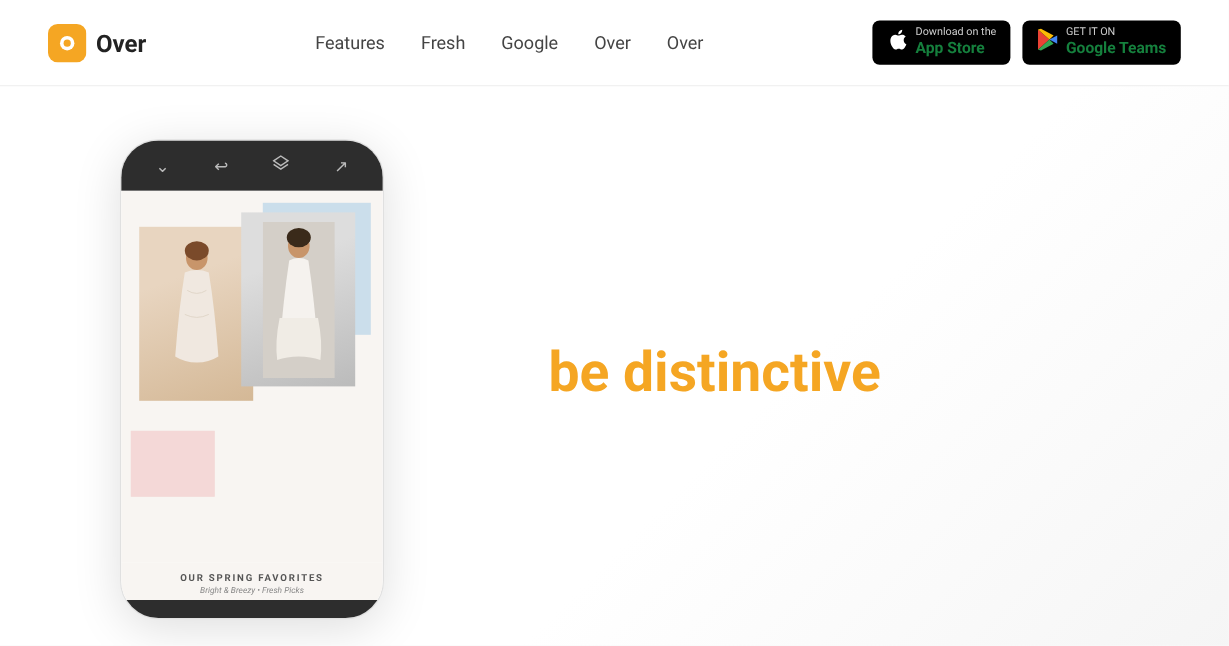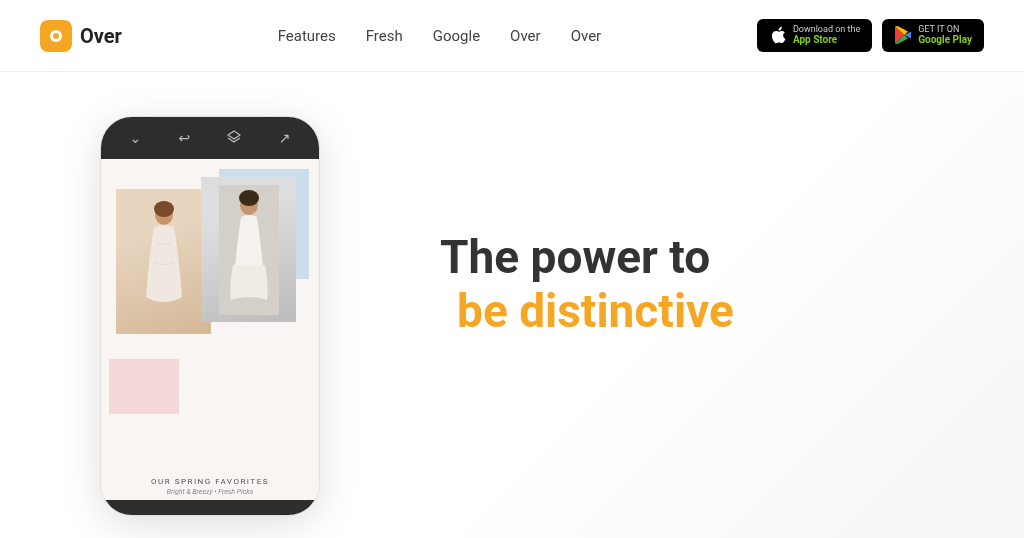--- a/index.html
+++ b/index.html
@@ -76,23 +76,23 @@
       flex-direction: column;
     }
 
     .store-btn-sub {
       font-size: 9px;
       color: #ccc;
       line-height: 1.1;
     }
 
     .store-btn-main {
-      font-size: 10px;
+      font-size: 13px;
       font-weight: 700;
-      color: #84cc16;
+      color: #15803d;
       line-height: 1.2;
     }
 
     
     main {
       display: flex;
       align-items: center;
       height: calc(538px - 60px);
       padding: 0 60px;
       background: linear-gradient(135deg, #fff 60%, #f5f5f5 100%);
@@ -192,21 +192,21 @@
 
     
     .phone-caption {
       background: #f8f5f2;
       padding: 8px 0 4px 0;
       text-align: center;
     }
 
     .caption-title {
       font-size: 8px;
-      font-weight: 400;
+      font-weight: 700;
       letter-spacing: 1.5px;
       color: #555;
       text-transform: uppercase;
     }
 
     .caption-sub {
       font-size: 7px;
       color: #888;
       font-style: italic;
       margin-top: 2px;
@@ -272,21 +272,21 @@
 
     <div class="store-btn">
       <svg width="18" height="20" viewBox="0 0 18 20" fill="none">
         <path d="M1 1.5L10.5 10L1 18.5V1.5Z" fill="#EA4335"></path>
         <path d="M1 1.5L10.5 10L14 6.5L3.5 1L1 1.5Z" fill="#FBBC05"></path>
         <path d="M1 18.5L10.5 10L14 13.5L3.5 19L1 18.5Z" fill="#34A853"></path>
         <path d="M10.5 10L17 6.5L17 13.5L10.5 10Z" fill="#4285F4"></path>
       </svg>
       <div class="store-btn-inner">
         <span class="store-btn-sub">GET IT ON</span>
-        <span class="store-btn-main">Google Play</span>
+        <span class="store-btn-main">Google Teams</span>
       </div>
     </div>
   </div>
 </header>
 
 <main>
 
   <div class="phone-section">
     <div class="phone-outer">
 
@@ -342,19 +342,19 @@
         <div class="caption-title">OUR SPRING FAVORITES</div>
         <div class="caption-sub">Bright &amp; Breezy • Fresh Picks</div>
       </div>
 
       <div class="phone-bottom-bar"></div>
     </div>
   </div>
 
   <div class="hero-text">
     <h1 class="hero-heading">
-      <span>The power to</span><br>
+      <br>
       <span class="highlight">be distinctive</span><br>
       <br>
     </h1>
   </div>
 
 </main>
 
 </body></html>

